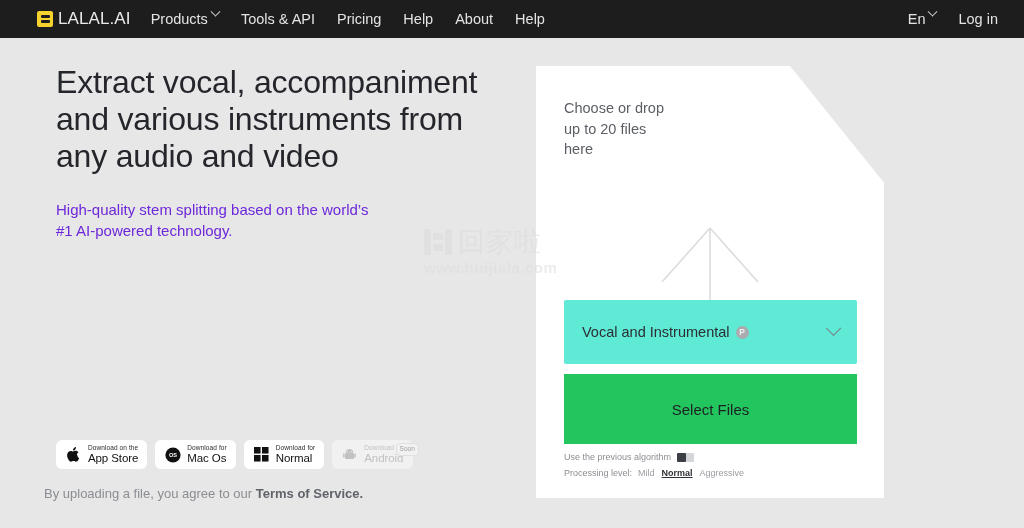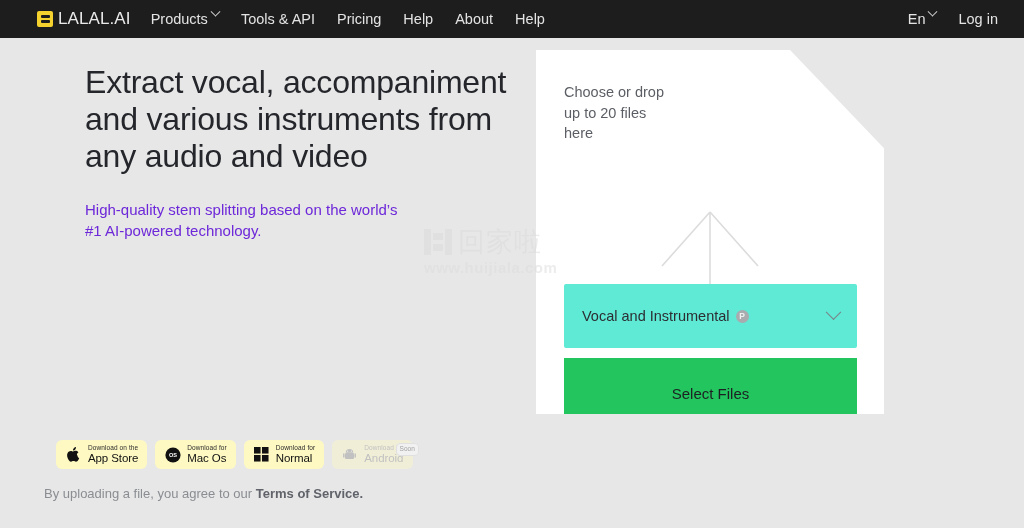--- a/index.html
+++ b/index.html
@@ -30,51 +30,51 @@
     display: flex; gap: 4px; cursor: pointer; white-space: nowrap;
   }
   .nav-item:last-child { margin-right: 0; }
   .chev { display: inline-block; width: 7px; height: 7px; border-right: 1.4px solid #cfcfcf;
           border-bottom: 1.4px solid #cfcfcf; transform: rotate(45deg) translate(-2px,-2px); }
   .nav-right { margin-left: auto; display: flex; align-items: center; padding-right: 26px; }
   .nav-right .nav-item { margin-right: 22px; }
   .nav-right .nav-item:last-child { margin-right: 0; }
 
   
-  .hero { position: absolute; left: 56px; top: 64px; width: 430px; margin-left: 29px; }
+  .hero { position: absolute; left: 56px; top: 64px; width: 430px; }
   .hero h1 {
     font-size: 32px; line-height: 37px; color: #24262b; font-weight: 400;
     letter-spacing: -0.2px;
   }
   .hero p {
     margin-top: 24px; font-size: 15px; line-height: 21px; color: #6d28d9; max-width: 330px;
   }
 
   
   .stores { position: absolute; left: 56px; top: 440px; display: flex; gap: 8px; }
   .store-btn {
-    background: #fef9c3; border-radius: 6px; height: 29px; padding: 0 9px;
+    background: #ffffff; border-radius: 6px; height: 29px; padding: 0 9px;
     display: flex; align-items: center; gap: 6px; cursor: pointer; position: relative;
   }
   .store-btn .glyph { width: 17px; height: 17px; display: flex; align-items: center; justify-content: center; }
   .store-txt { display: flex; flex-direction: column; justify-content: center; line-height: 1; }
   .store-top { font-size: 6.5px; color: #2b2b2b; letter-spacing: .1px; }
   .store-big { font-size: 11.5px; color: #111; letter-spacing: -.1px; margin-top: 1px; }
   .store-btn.disabled { opacity: .42; }
   .store-btn.disabled .store-top, .store-btn.disabled .store-big { color: #8d8d8d; }
   .soon-badge {
     position: absolute; right: -6px; top: 3px; background: #fff; border: 1px solid #d8d8d8;
     border-radius: 4px; font-size: 6.5px; color: #3b3b3b; padding: 2px 3px; line-height: 1;
   }
   .terms { position: absolute; left: 44px; top: 486px; font-size: 13px; color: #8a8d92; }
   .terms b { font-weight: 700; color: #60636a; }
 
   
   .card {
-    position: absolute; left: 536px; top: 50px; width: 348px; height: 364px;
+    position: absolute; left: 536px; top: 66px; width: 348px; height: 432px;
     background: #fff;
     clip-path: polygon(0 0, 73% 0, 100% 27%, 100% 100%, 0 100%);
   }
   .card-hint {
     position: absolute; left: 28px; top: 32px; font-size: 14.5px; line-height: 20.5px; color: #5b5e64;
   }
   .arrow-svg { position: absolute; left: 122px; top: 160px; }
   .select-wrap { position: absolute; left: 28px; top: 234px; width: 293px; }
   .select-box {
     position: relative; height: 64px; background: #5eead4; border-radius: 2px;
@@ -238,20 +238,36 @@
         <span class="select-label">
           <span>Vocal and Instrumental</span>
           <span class="p-badge">P</span>
         </span>
         <span class="select-chev"></span>
       </div>
     </div>
 
     <button class="select-files">Select Files</button>
 
+    <div class="opts">
+      <div class="opt-row">
+        <span>Use the previous algorithm</span>
+        <span class="toggle">
+            <i></i>
+          </span>
+      </div>
+      <div class="opt-row">
+        <span>Processing level:</span>
+        <span class="levels">
+          <span class="level">Mild</span>
+          <span class="level active">Normal</span>
+          <span class="level">Aggressive</span>
+        </span>
+      </div>
+    </div>
   </div>
 
   <div class="watermark">
     <div class="wm-row">
       <span class="wm-logo">
         <span class="wm-bar"></span>
         <span class="wm-mid">
             <span></span>
             <span></span>
           </span>

